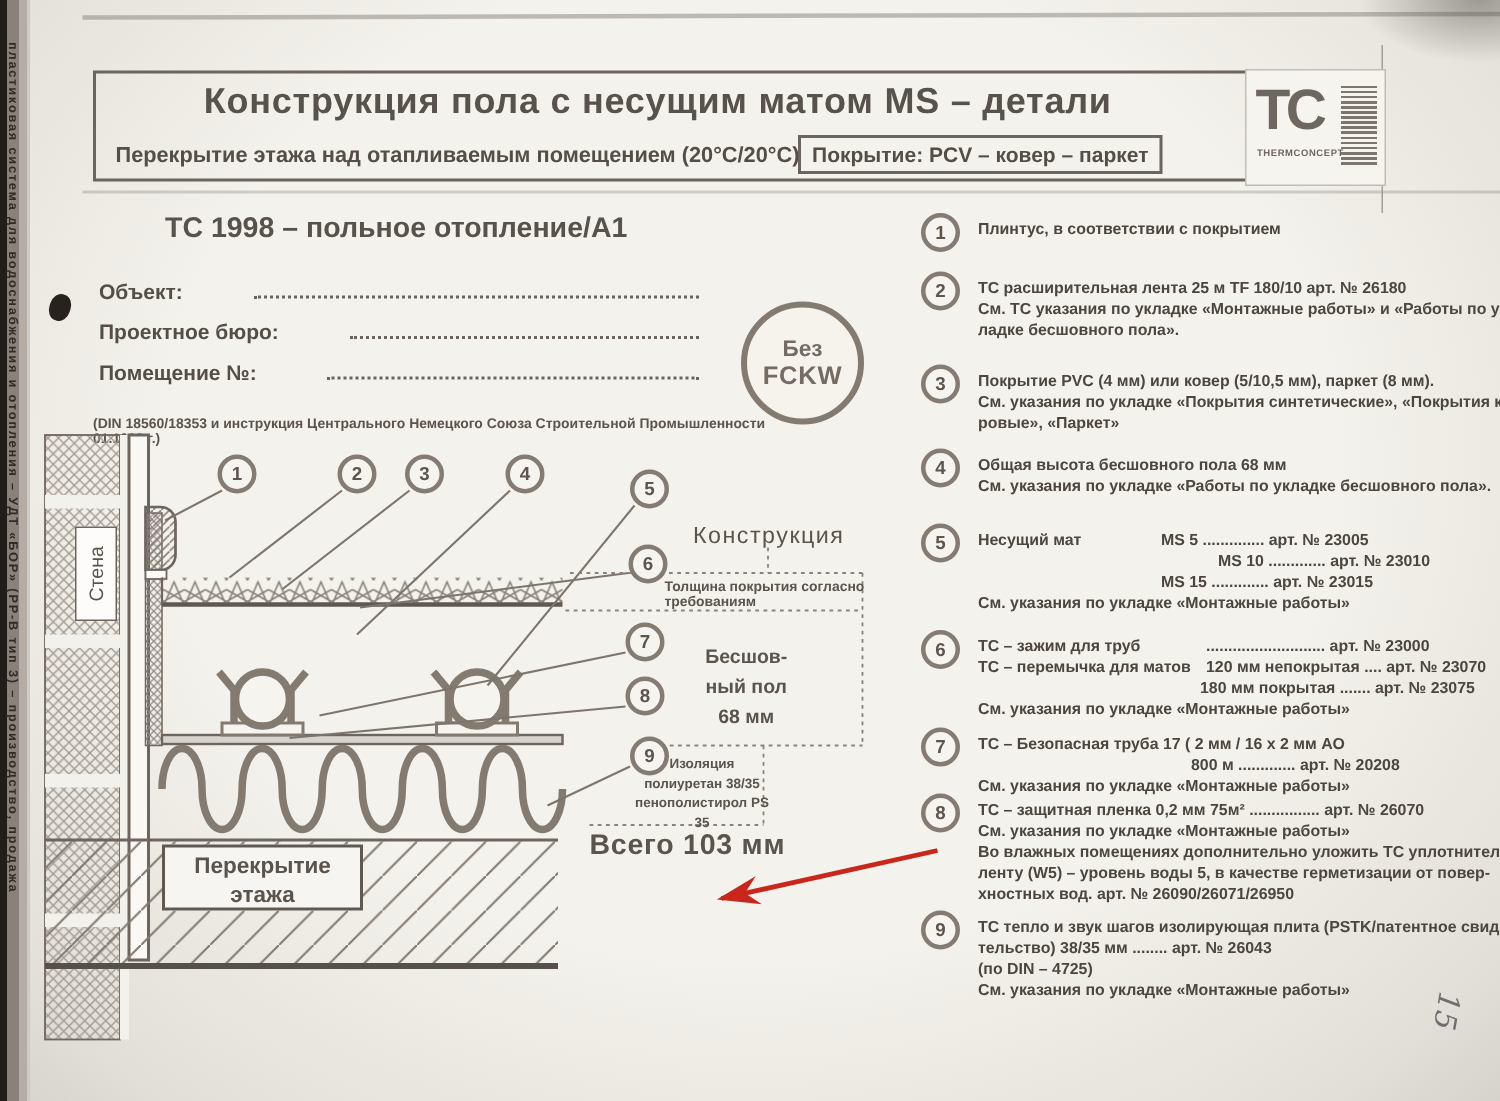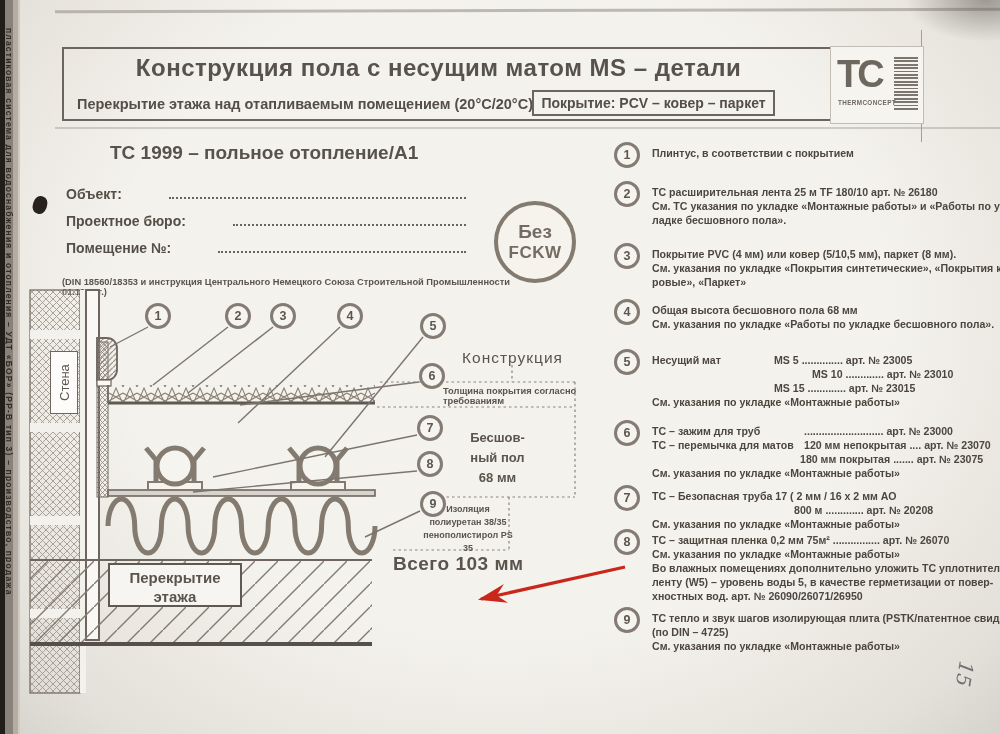--- a/index.html
+++ b/index.html
@@ -29,21 +29,21 @@
   .logo-name{position:absolute;left:7px;top:52px;font-size:6.3px;font-weight:700;letter-spacing:.4px;color:#6e6760;}
   .logo-stripes{position:absolute;right:5px;top:10px;width:24px;height:54px;
     background:repeating-linear-gradient(to bottom,#7d766e 0 1.8px,rgba(0,0,0,0) 1.8px 3.4px);}
   
   .doc-title{position:absolute;left:110px;top:142px;font-size:19px;font-weight:700;color:#57524b;}
   .form{position:absolute;left:66px;top:175px;width:400px;}
   .form-row{display:flex;align-items:flex-end;height:27px;font-size:14px;font-weight:700;color:#544e47;gap:41px;}
   .form-row .dots{flex:1;border-bottom:2px dotted #6a645c;margin:0 0 3px 6px;height:1px;}
   .stamp{position:absolute;left:494px;top:201px;width:74px;height:74px;border:4px solid #837a70;border-radius:50%;
     display:flex;flex-direction:column;align-items:center;justify-content:center;color:#746c62;font-weight:700;background:rgba(246,244,239,.6);}
-  .stamp .l1{font-size:19px;} .stamp .l2{font-size:17px;letter-spacing:.5px;}
+  .stamp .l1{font-size:15px;} .stamp .l2{font-size:17px;letter-spacing:.5px;}
   .din-note{position:absolute;left:62px;top:277px;width:455px;font-size:9.3px;font-weight:700;color:#5a544d;}
   
   .diagram{position:absolute;left:25px;top:285px;width:585px;height:449px;}
   .drawing{position:absolute;left:0;top:0;}
   .callout{position:absolute;width:26px;height:26px;border:3px solid #847b72;border-radius:50%;background:#f6f4ef;
     display:flex;align-items:center;justify-content:center;font-size:12.5px;font-weight:700;color:#5d564e;box-sizing:border-box;}
   .d-label{position:absolute;color:#5a544d;font-weight:700;white-space:pre-line;}
   .lbl-wall{left:25px;top:66px;width:28px;height:63px;border:1.5px solid #6e665e;background:#fdfcfa;box-sizing:border-box;
     writing-mode:vertical-rl;transform:rotate(180deg);display:flex;align-items:center;justify-content:center;font-size:13px;font-weight:400;}
   .lbl-constr{left:437px;top:64px;font-size:15.5px;letter-spacing:1px;font-weight:400;}
@@ -91,21 +91,21 @@
     <div class="subtitle">Перекрытие этажа над отапливаемым помещением (20°С/20°С)</div>
     <div class="covering-box">Покрытие: PCV – ковер – паркет</div>
   </div>
 
   <div class="logo">
     <div class="logo-tc">TC</div>
     <div class="logo-name">THERMCONCEPT</div>
     <div class="logo-stripes"></div>
   </div>
 
-  <div class="doc-title">ТС 1999 – польное отопление/А1</div>
+  <div class="doc-title">ТС 1998 – польное отопление/А1</div>
 
   <div class="form">
     <div class="form-row">
       <span>Объект:</span>
         <span class="dots"></span>
     </div>
     <div class="form-row">
       <span>Проектное бюро:</span>
         <span class="dots"></span>
     </div>
@@ -297,20 +297,21 @@
           <div class="legend-line">См. указания по укладке «Монтажные работы»</div>
           <div class="legend-line">Во влажных помещениях дополнительно уложить ТС уплотнительную</div>
           <div class="legend-line">ленту (W5) – уровень воды 5, в качестве герметизации от повер-</div>
           <div class="legend-line">хностных вод. арт. № 26090/26071/26950</div>
         </div>
       </div>
       <div class="legend-item">
         <div class="callout" style="position: absolute;">9</div>
         <div class="legend-body">
           <div class="legend-line">ТС тепло и звук шагов изолирующая плита (PSTK/патентное свиде-</div>
+          <div class="legend-line">тельство) 38/35 мм ........ арт. № 26043</div>
           <div class="legend-line">(по DIN – 4725)</div>
           <div class="legend-line">См. указания по укладке «Монтажные работы»</div>
         </div>
       </div>
     </div>
 
   <div class="page-number">15</div>
 
 </div>
 

